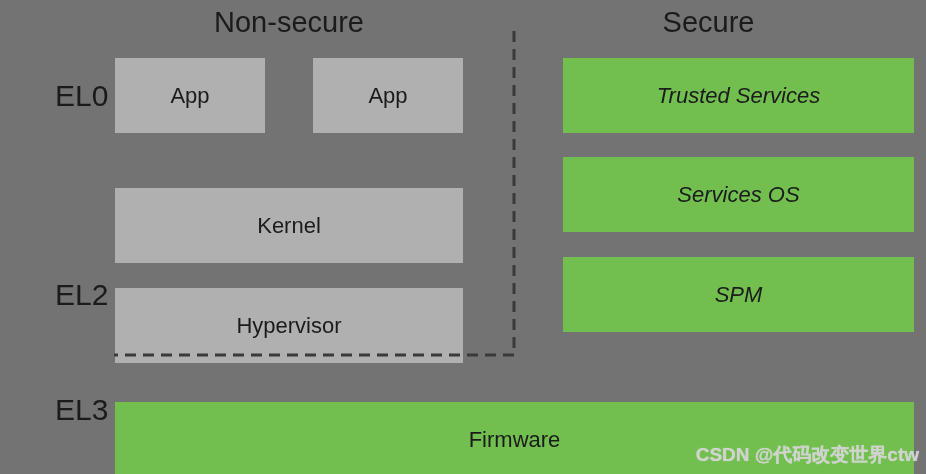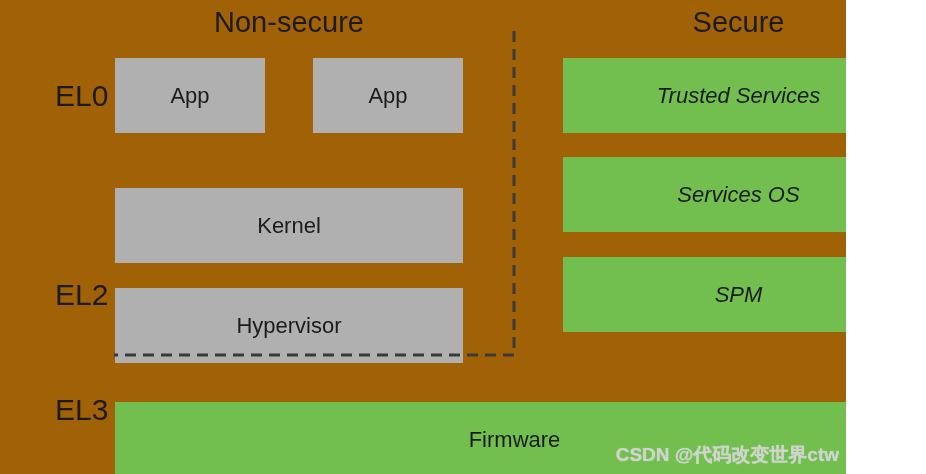--- a/index.html
+++ b/index.html
@@ -3,38 +3,38 @@
 <meta charset="utf-8">
 <style>
   * { margin: 0; padding: 0; box-sizing: border-box; }
   html, body { background: #ffffff; }
   body {
     font-family: "Liberation Sans", sans-serif;
     color: #1b1b1b;
   }
   .canvas {
     position: relative;
-    width: 846px;
+    width: 926px;
     height: 474px;
-    background: #a16207;
+    background: #737373;
     overflow: hidden;
     padding-left: 39px;
   }
   .world-header {
     position: absolute;
     top: 5px;
     height: 34px;
     font-size: 29px;
     line-height: 34px;
     text-align: center;
     color: #1b1b1b;
     white-space: nowrap;
   }
   .header-nonsecure { left: 115px; width: 348px; }
-  .header-secure    { left: 563px; width: 351px; }
+  .header-secure    { left: 533px; width: 351px; }
   .el-label {
     position: absolute;
     left: 12px;
     width: 90px;
     height: 75px;
     display: flex;
     align-items: center;
     font-size: 30px;
     color: #1b1b1b;
     white-space: nowrap;

